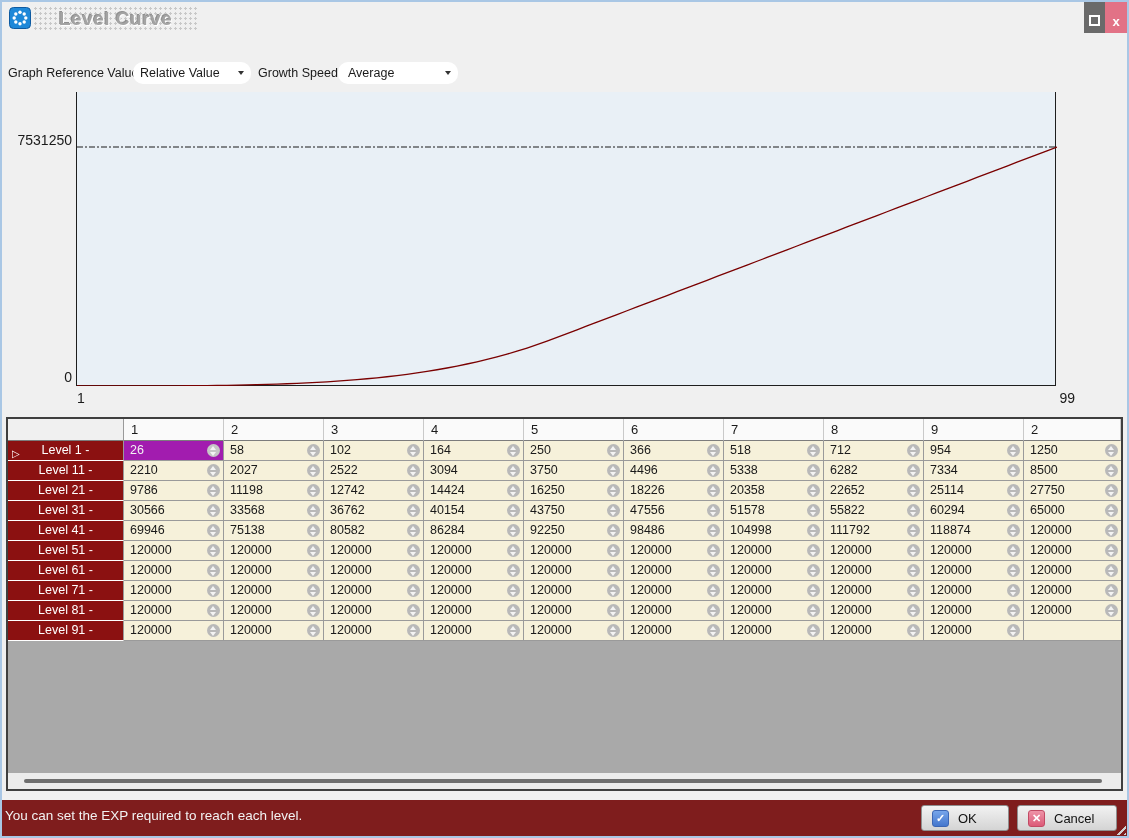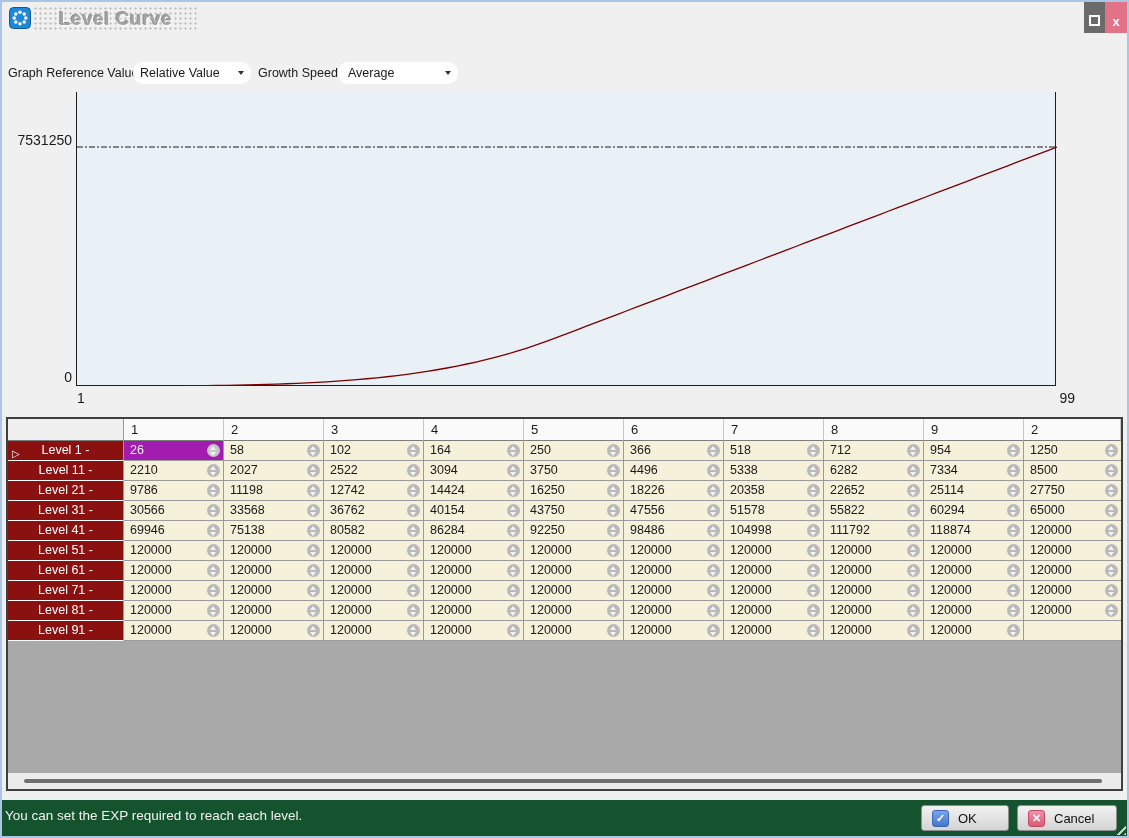--- a/index.html
+++ b/index.html
@@ -69,21 +69,21 @@
   .spin::after{content:"";position:absolute;left:3px;top:7.5px;border-left:3.5px solid transparent;
     border-right:3.5px solid transparent;border-top:4px solid #f4f4f4;}
   .cell.selected{background:#a21caf;color:#f3f3f3;}
   .cell.selected .spin{background:#c6c6c6;}
   .cell.empty{background:#f6f1da;}
 
   .hscroll{position:absolute;left:0;bottom:0;width:100%;height:16px;background:#ececec;}
   .hthumb{position:absolute;left:16px;top:6px;width:1078px;height:4px;background:#6f6f6f;border-radius:2px;}
 
   
-  .statusbar{position:absolute;left:0;bottom:0;width:100%;height:36px;background:#14532d;}
+  .statusbar{position:absolute;left:0;bottom:0;width:100%;height:36px;background:#7f1d1d;}
   .status-text{position:absolute;left:3px;top:0;height:32px;line-height:32px;color:#f2f2f2;font-size:13.5px;}
   .btn{position:absolute;top:5px;height:26px;display:flex;align-items:center;gap:9px;
     background:linear-gradient(#f2f2f2,#d4d4d4);border:1px solid #8f8f8f;border-radius:3px;
     font-size:13px;color:#111;padding:0 10px;}
   .btn-ok{right:118px;width:88px;} .btn-cancel{right:10px;width:100px;}
   .btn-icon{width:17px;height:17px;border-radius:3px;display:flex;align-items:center;justify-content:center;
     color:#fff;font-size:11px;font-weight:bold;flex:0 0 auto;}
   .icon-ok{background:linear-gradient(#76a5ea,#4577cd);border:1px solid #3c66b4;}
   .icon-cancel{background:linear-gradient(#ee93a7,#dc5a78);border:1px solid #c24a64;}
   .grip{position:absolute;right:1px;bottom:1px;width:13px;height:13px;

